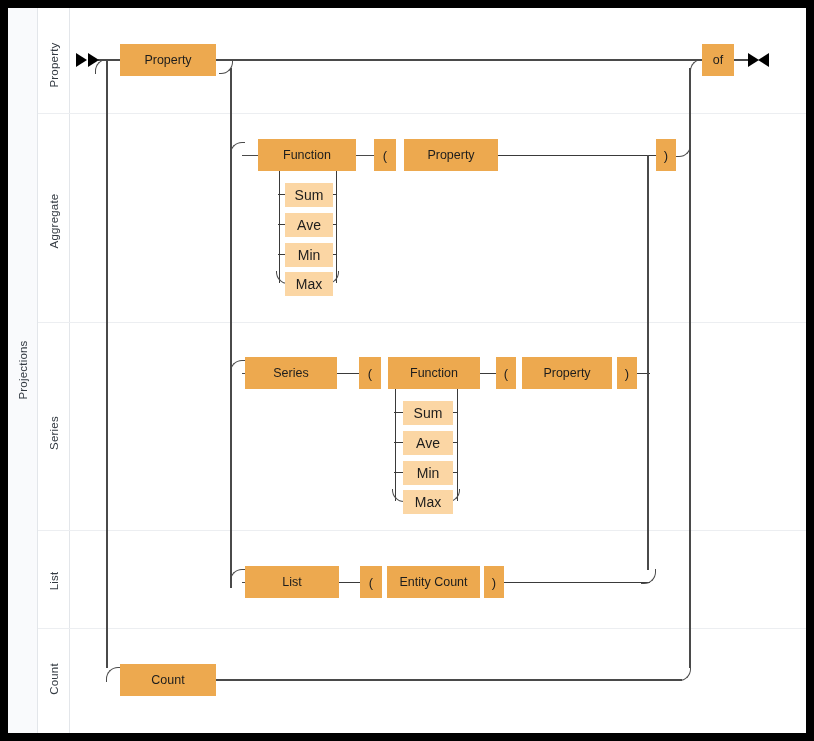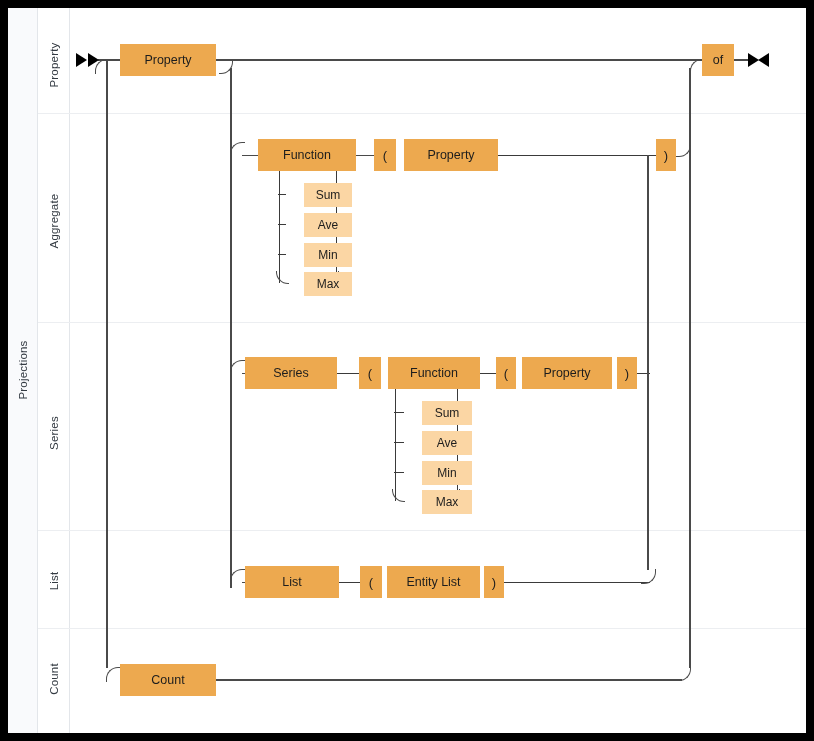--- a/index.html
+++ b/index.html
@@ -46,21 +46,21 @@
     position:absolute;
     box-sizing:border-box;
     display:flex;align-items:center;justify-content:center;
     background:#eda94f;
     color:#1d1d1d;
     font-size:12.5px;
     height:32px;
     z-index:6;
     white-space:nowrap;
   }
-  .node.alt{background:#fbd6a4;font-size:12px;height:24px;margin-left:19px;}
+  .node.alt{background:#fbd6a4;font-size:14px;height:24px;}
   .node.paren{font-size:13px;}
   
   .h{position:absolute;height:1.6px;background:#4a4a4a;z-index:2;}
   .v{position:absolute;width:1.6px;background:#4a4a4a;z-index:2;}
   .hl{position:absolute;height:1.3px;background:#3a3a3a;z-index:2;}
   .vl{position:absolute;width:1.3px;background:#3a3a3a;z-index:2;}
   
   .elbow{position:absolute;border-color:#4a4a4a;border-style:solid;z-index:2;background:transparent;}
   .e-br{border-width:0 1.6px 1.6px 0;border-bottom-right-radius:12px;}
   .e-bl{border-width:0 0 1.6px 1.6px;border-bottom-left-radius:12px;}
@@ -178,21 +178,21 @@
     <div class="hl" style="left:445px;top:464px;width:5px;"></div>
 
     <div class="node alt" style="left:395px;top:482px;width:50px;">Max</div>
 
     <div class="elbow e-bl" style="left:222px;top:561px;width:14px;height:14px;transform:scaleY(-1);"></div>
     <div class="h" style="left:234px;top:573.5px;width:16px;"></div>
 
     <div class="node" style="left:237px;top:558px;width:94px;">List</div>
     <div class="hl" style="left:331px;top:574px;width:21px;"></div>
     <div class="node paren" style="left:352px;top:558px;width:22px;">(</div>
-    <div class="node" style="left:379px;top:558px;width:93px;">Entity List</div>
+    <div class="node" style="left:379px;top:558px;width:93px;">Entity Count</div>
     <div class="node paren" style="left:476px;top:558px;width:20px;">)</div>
     <div class="hl" style="left:496px;top:574px;width:146px;"></div>
     <div class="elbow e-tr" style="left:633px;top:561px;width:14px;height:14px;transform:scaleY(-1);"></div>
 
     <div class="v" style="left:639.4px;top:147px;height:415px;"></div>
 
     <div class="elbow e-bl" style="left:98px;top:659px;width:14px;height:14px;transform:scaleY(-1);"></div>
     <div class="node" style="left:112px;top:656px;width:96px;">Count</div>
     <div class="h" style="left:208px;top:671px;width:466px;"></div>
     <div class="elbow e-tr" style="left:668px;top:658px;width:14px;height:14px;transform:scaleY(-1);"></div>

